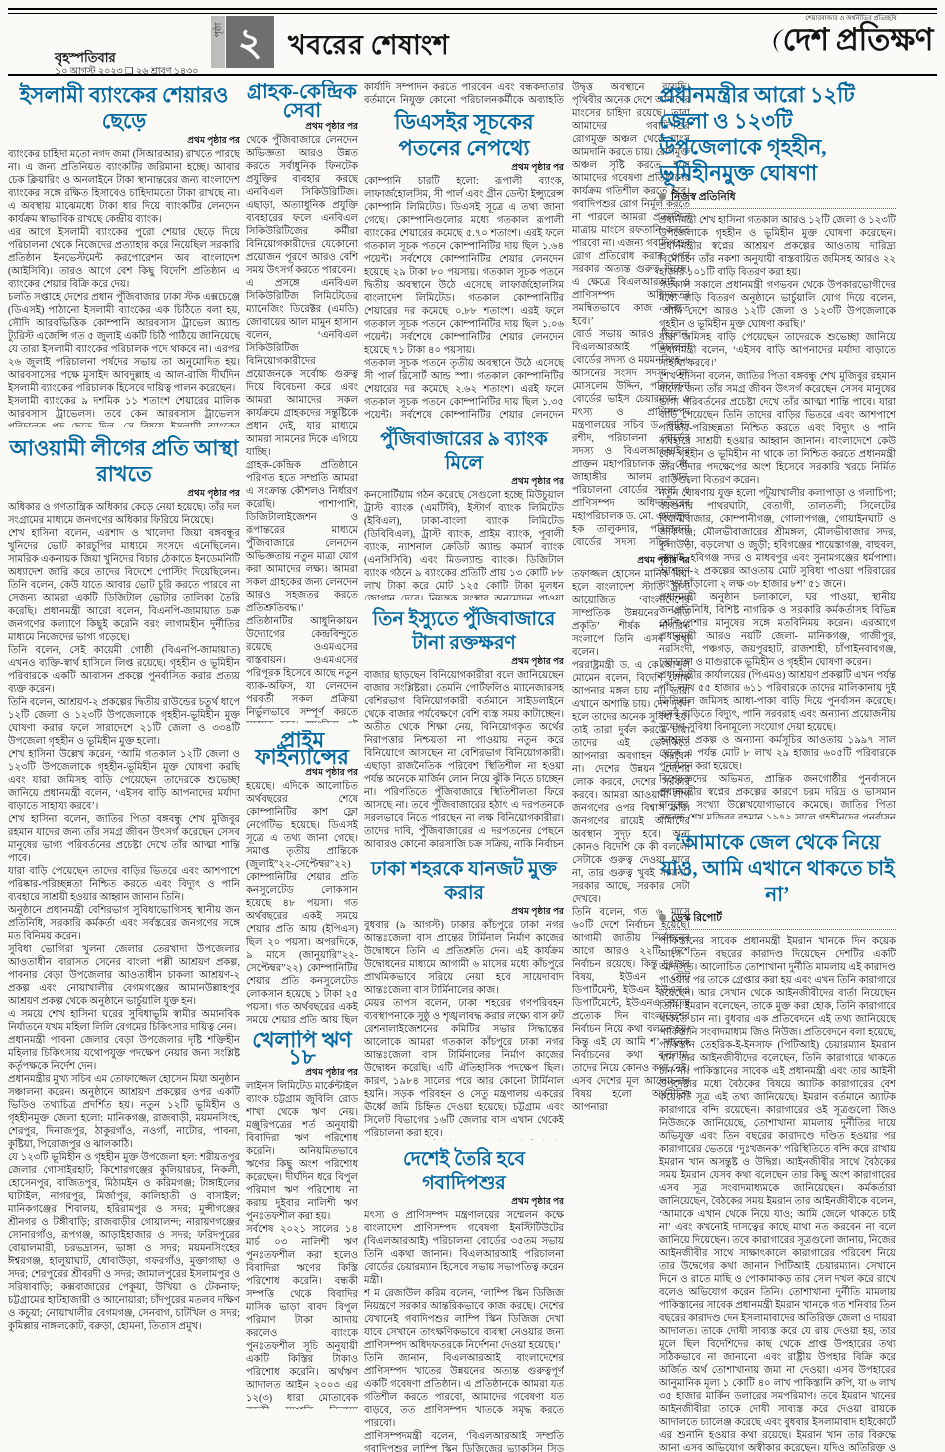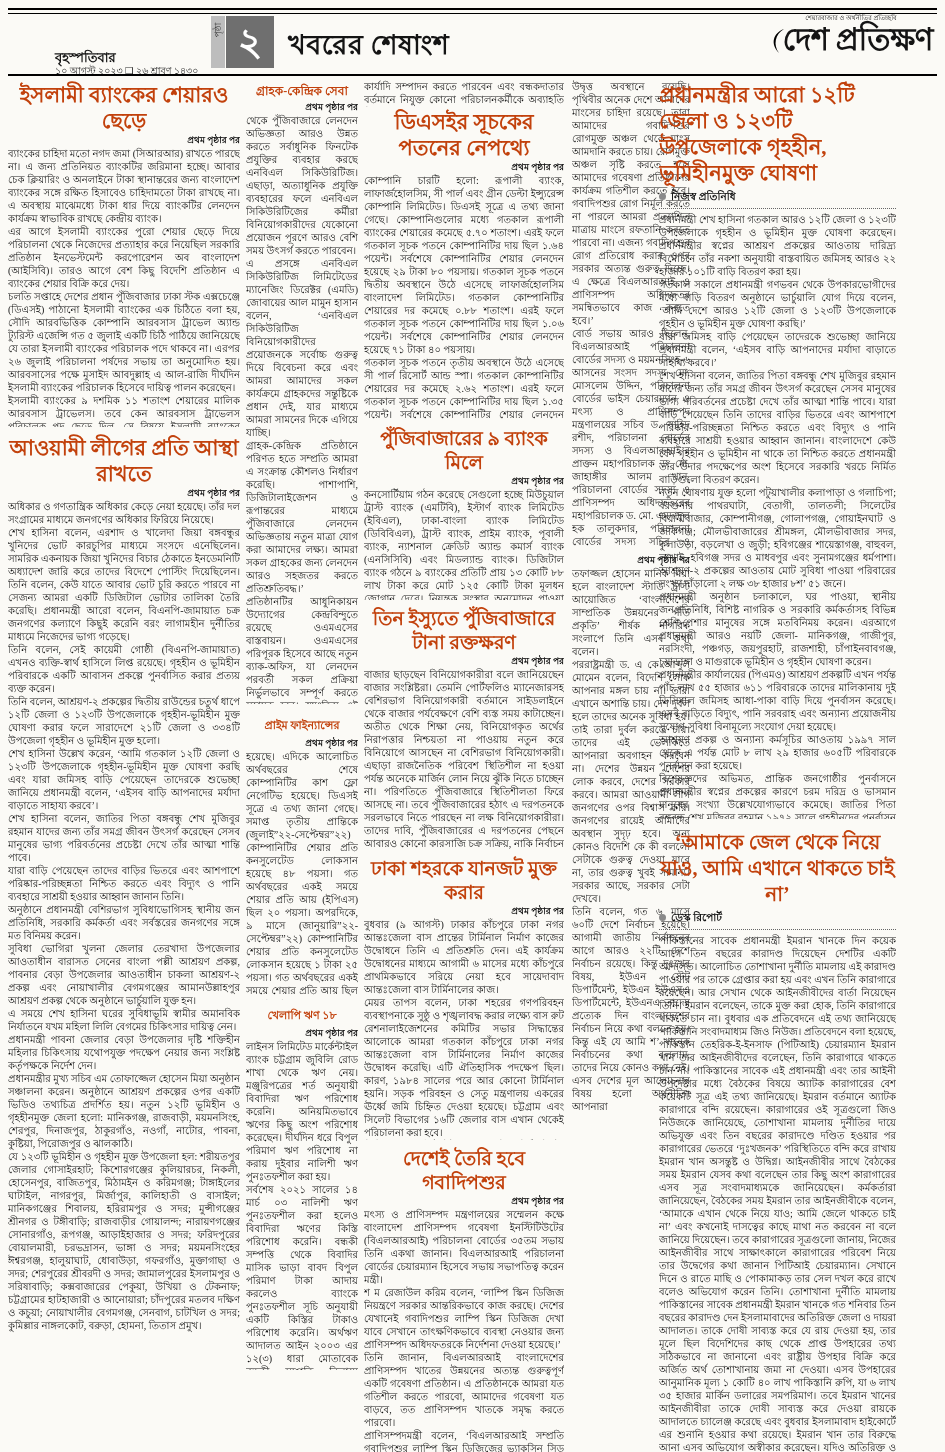--- a/index.html
+++ b/index.html
@@ -24,25 +24,25 @@
   .logo .ttl{font-size:31px;font-weight:bold;line-height:36px;letter-spacing:-0.5px;white-space:nowrap;font-family:Liberation Serif, serif;}
   .swoosh{display:inline-block;vertical-align:-4px;margin-right:-4px;}
   
   .zone{position:absolute;top:80px;}
   .zA{left:8px;width:232px;height:1340px;}
   .zB{left:246px;width:112px;height:1340px;}
   .zC{left:364px;width:200px;height:1346px;}
   .zD{left:572px;width:118px;height:1346px;}
   .zE{left:659px;width:237px;height:1340px;font-family:Liberation Serif, serif;}
   .art{overflow:hidden;}
-  .hl{font-weight:bold;text-align:center;margin:2px 0 0 0;color:#c2410c;}
+  .hl{font-weight:bold;text-align:center;margin:2px 0 0 0;color:#0369a1;}
   .hl20{font-size:21px;line-height:26px;}
   .hl19{font-size:19px;line-height:24px;}
-  .hl17{font-size:11px;line-height:24px;}
-  .hl16{font-size:12px;line-height:19px;}
+  .hl17{font-size:21px;line-height:17px;}
+  .hl16{font-size:20px;line-height:19px;}
   .cont{font-size:9px;font-weight:bold;text-align:right;line-height:13px;}
   .body{font-size:10px;line-height:13px;text-align:justify;white-space:pre-line;
         overflow:hidden;text-justify:inter-word;}
   .byline{font-size:10.5px;font-weight:bold;margin:3px 0 1px 0;}
   .byline .dot{display:inline-block;width:7px;height:7px;border-radius:50%;background:#8a8a8a;margin-right:5px;}
   .dotrule{border-top:1px dotted #666;margin:2px 0 4px 0;}
   .hlq{font-size:20px;line-height:26px;}
 </style>
 </head>
 <body>

